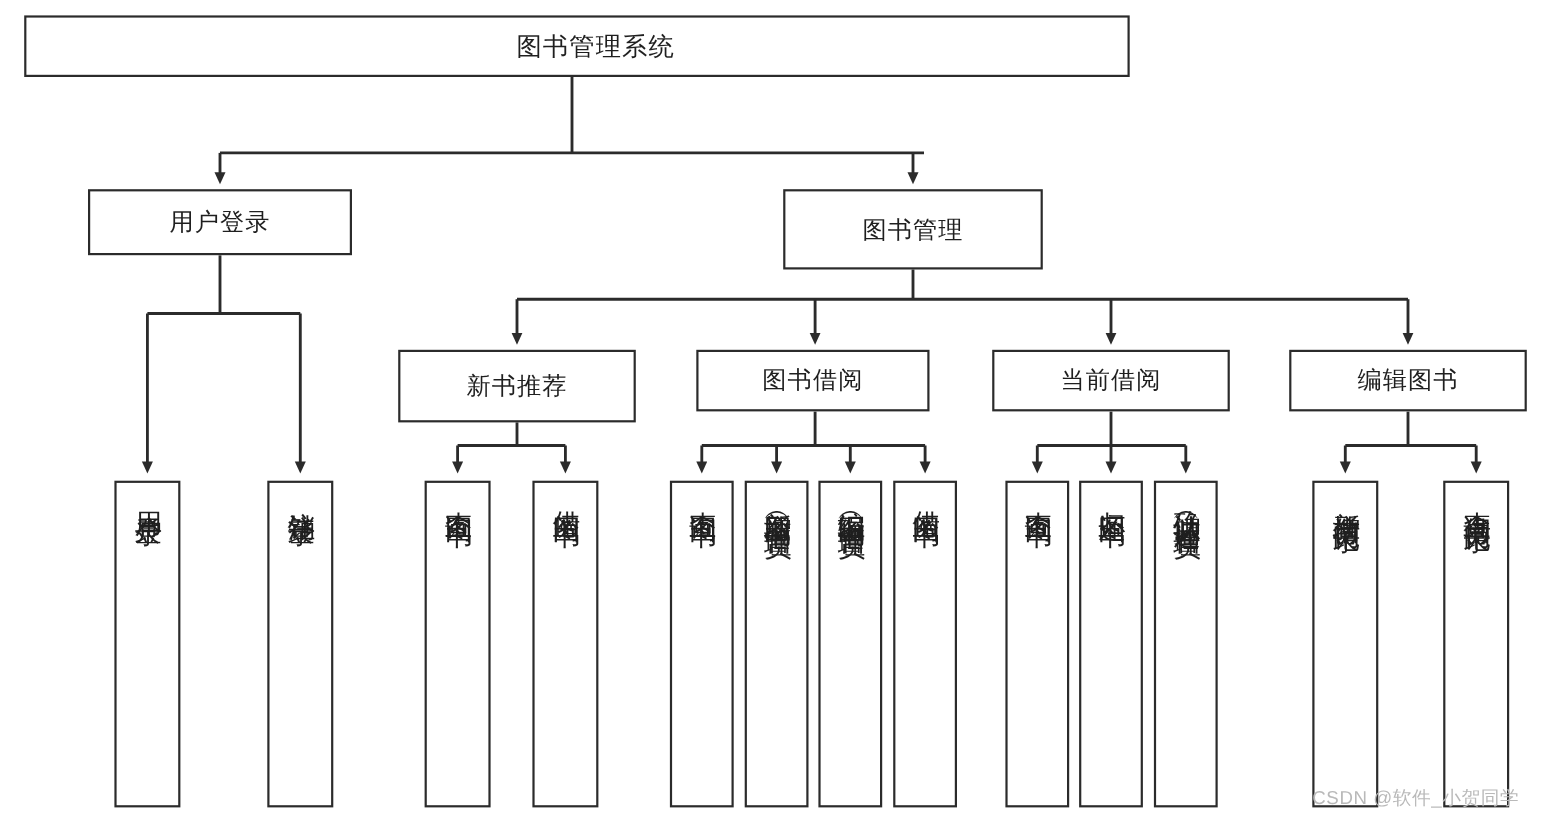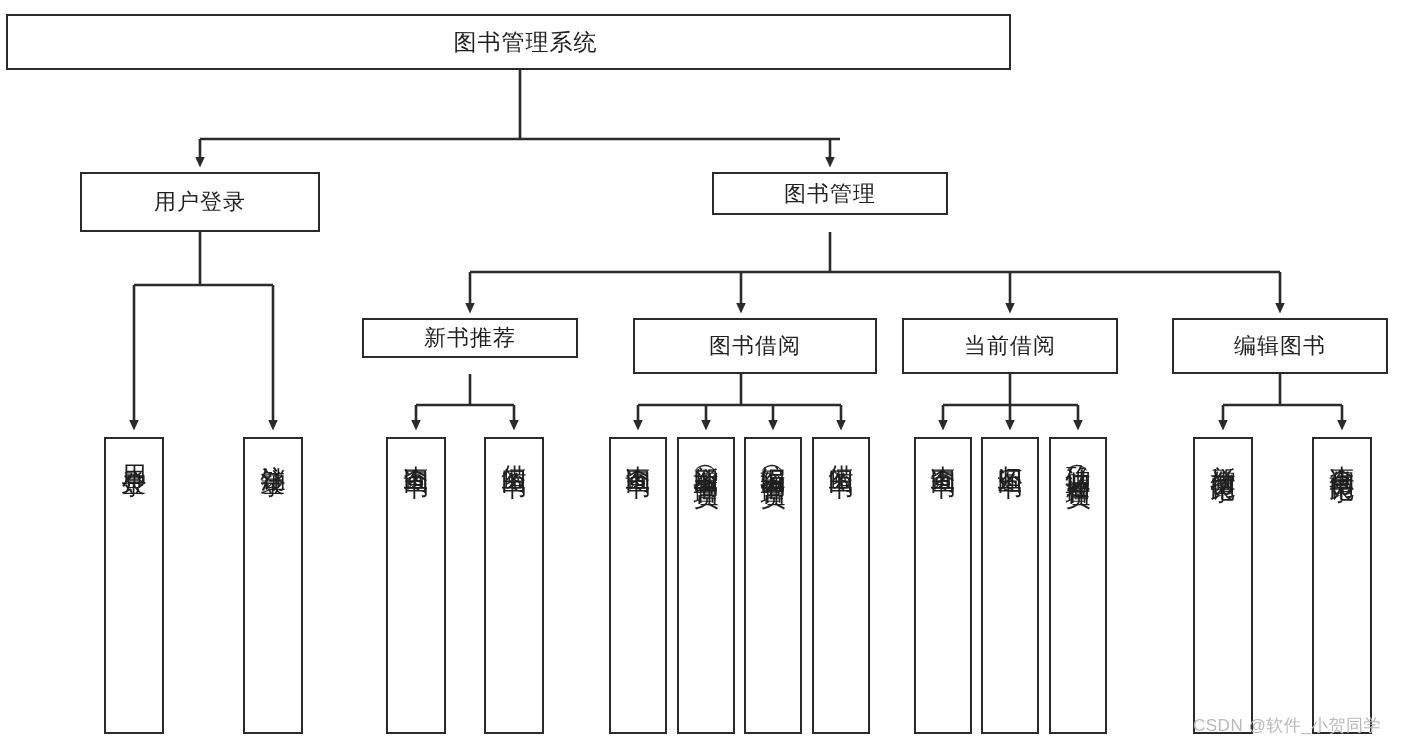--- a/index.html
+++ b/index.html
@@ -121,37 +121,37 @@
       <path d="M1010,405 L1010,421" marker-end="url(#arrow)"></path>
       <path d="M1078,405 L1078,421" marker-end="url(#arrow)"></path>
 
       <path d="M1280,374 L1280,405"></path>
       <path d="M1223,405 L1342,405"></path>
       <path d="M1223,405 L1223,421" marker-end="url(#arrow)"></path>
       <path d="M1342,405 L1342,421" marker-end="url(#arrow)"></path>
     </g>
   </svg>
 
-  <div class="node root" style="left:6px; top:14px; width:1005px; height:56px;padding-left:34px;">
+  <div class="node root" style="left:22px; top:14px; width:1005px; height:56px;padding-left:34px;">
     <span class="hlabel">图书管理系统</span>
   </div>
 
   <div class="node lvl2" style="left:80px; top:172px; width:240px; height:60px;">
     <span class="hlabel">用户登录</span>
   </div>
 
-  <div class="node lvl2" style="left:712px; top:172px; width:236px; height:43px;">
+  <div class="node lvl2" style="left:712px; top:172px; width:236px; height:73px;">
     <span class="hlabel">图书管理</span>
   </div>
 
-  <div class="node lvl3" style="left:362px; top:318px; width:216px; height:40px;">
+  <div class="node lvl3" style="left:362px; top:318px; width:216px; height:66px;">
     <span class="hlabel">新书推荐</span>
   </div>
 
-  <div class="node lvl3" style="left:633px; top:318px; width:244px; height:56px;">
+  <div class="node lvl3" style="left:633px; top:318px; width:212px; height:56px;">
     <span class="hlabel">图书借阅</span>
   </div>
 
   <div class="node lvl3" style="left:902px; top:318px; width:216px; height:56px;font-family:Liberation Mono, monospace;">
     <span class="hlabel">当前借阅</span>
   </div>
 
   <div class="node lvl3" style="left:1172px; top:318px; width:216px; height:56px;">
     <span class="hlabel">编辑图书</span>
   </div>

